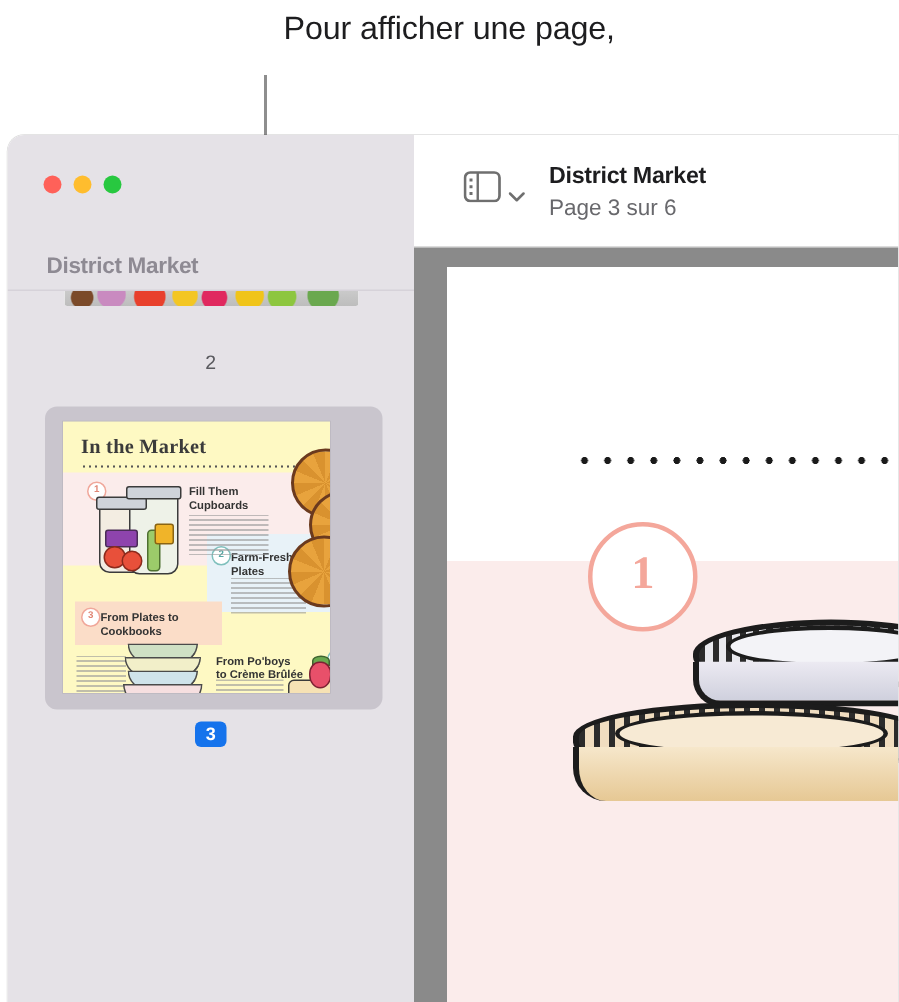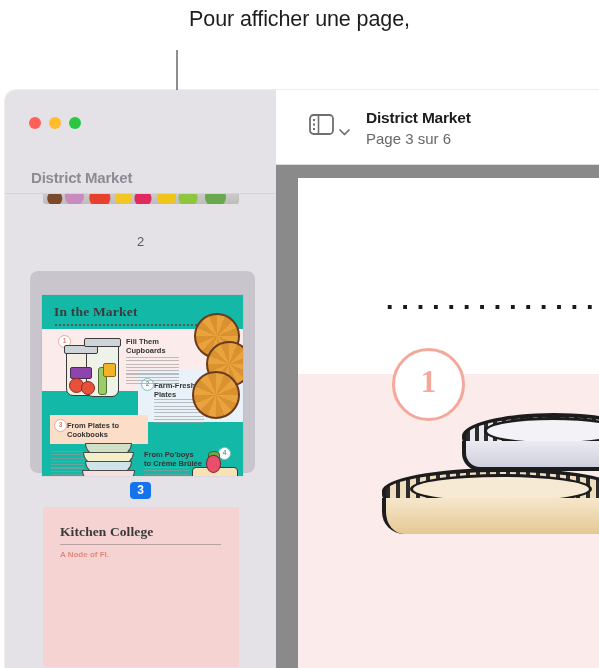--- a/index.html
+++ b/index.html
@@ -86,22 +86,22 @@
     position:absolute;left:0;top:40px;width:271px;text-align:center;
     font-size:13px;color:#5a5a5f;
   }
 
   
   #thumb-3-wrap{
     position:absolute;left:25px;top:77px;width:225px;height:202px;
     background:#c9c5cd;border-radius:8px;
   }
   #thumb-3{
-    position:absolute;left:12px;top:24px;width:201px;height:181px;
-    background:#14b8a6;overflow:hidden;
+    position:absolute;left:12px;top:10px;width:178px;height:181px;
+    background:#fef9c3;overflow:hidden;
     box-shadow:0 0 0 0.5px rgba(0,0,0,.07);
   }
   #page-badge-3{
     position:absolute;left:0;top:286px;width:271px;text-align:center;
   }
   #page-badge-3 span{
     display:inline-block;min-width:11px;
     background:#1573ec;color:#fff;
     font-size:12px;font-weight:bold;
     padding:1px 5px 2px;border-radius:4px;
@@ -405,25 +405,20 @@
 
           <div class="cb-dish"></div>
           <div class="cb-leaf"></div>
           <div class="cb-straw"></div>
         </div>
       </div>
       <div id="page-badge-3">
         <span>3</span>
       </div>
 
-      <div id="thumb-4">
-        <div class="kc-title">Kitchen College</div>
-        <div class="kc-rule"></div>
-        <div class="kc-sub">A Node of Fl.</div>
-      </div>
 
     </div>
   </div>
 
   <div id="toolbar">
     <div id="sidebar-toggle">
       <svg width="25" height="21" viewBox="0 0 25 21">
         <rect x="1" y="1" width="23" height="19" rx="3.5" fill="none" stroke="#6f6f6f" stroke-width="1.8"></rect>
         <line x1="9.5" y1="1" x2="9.5" y2="20" stroke="#6f6f6f" stroke-width="1.6"></line>
         <rect x="4" y="5" width="2" height="2" fill="#6f6f6f"></rect>

